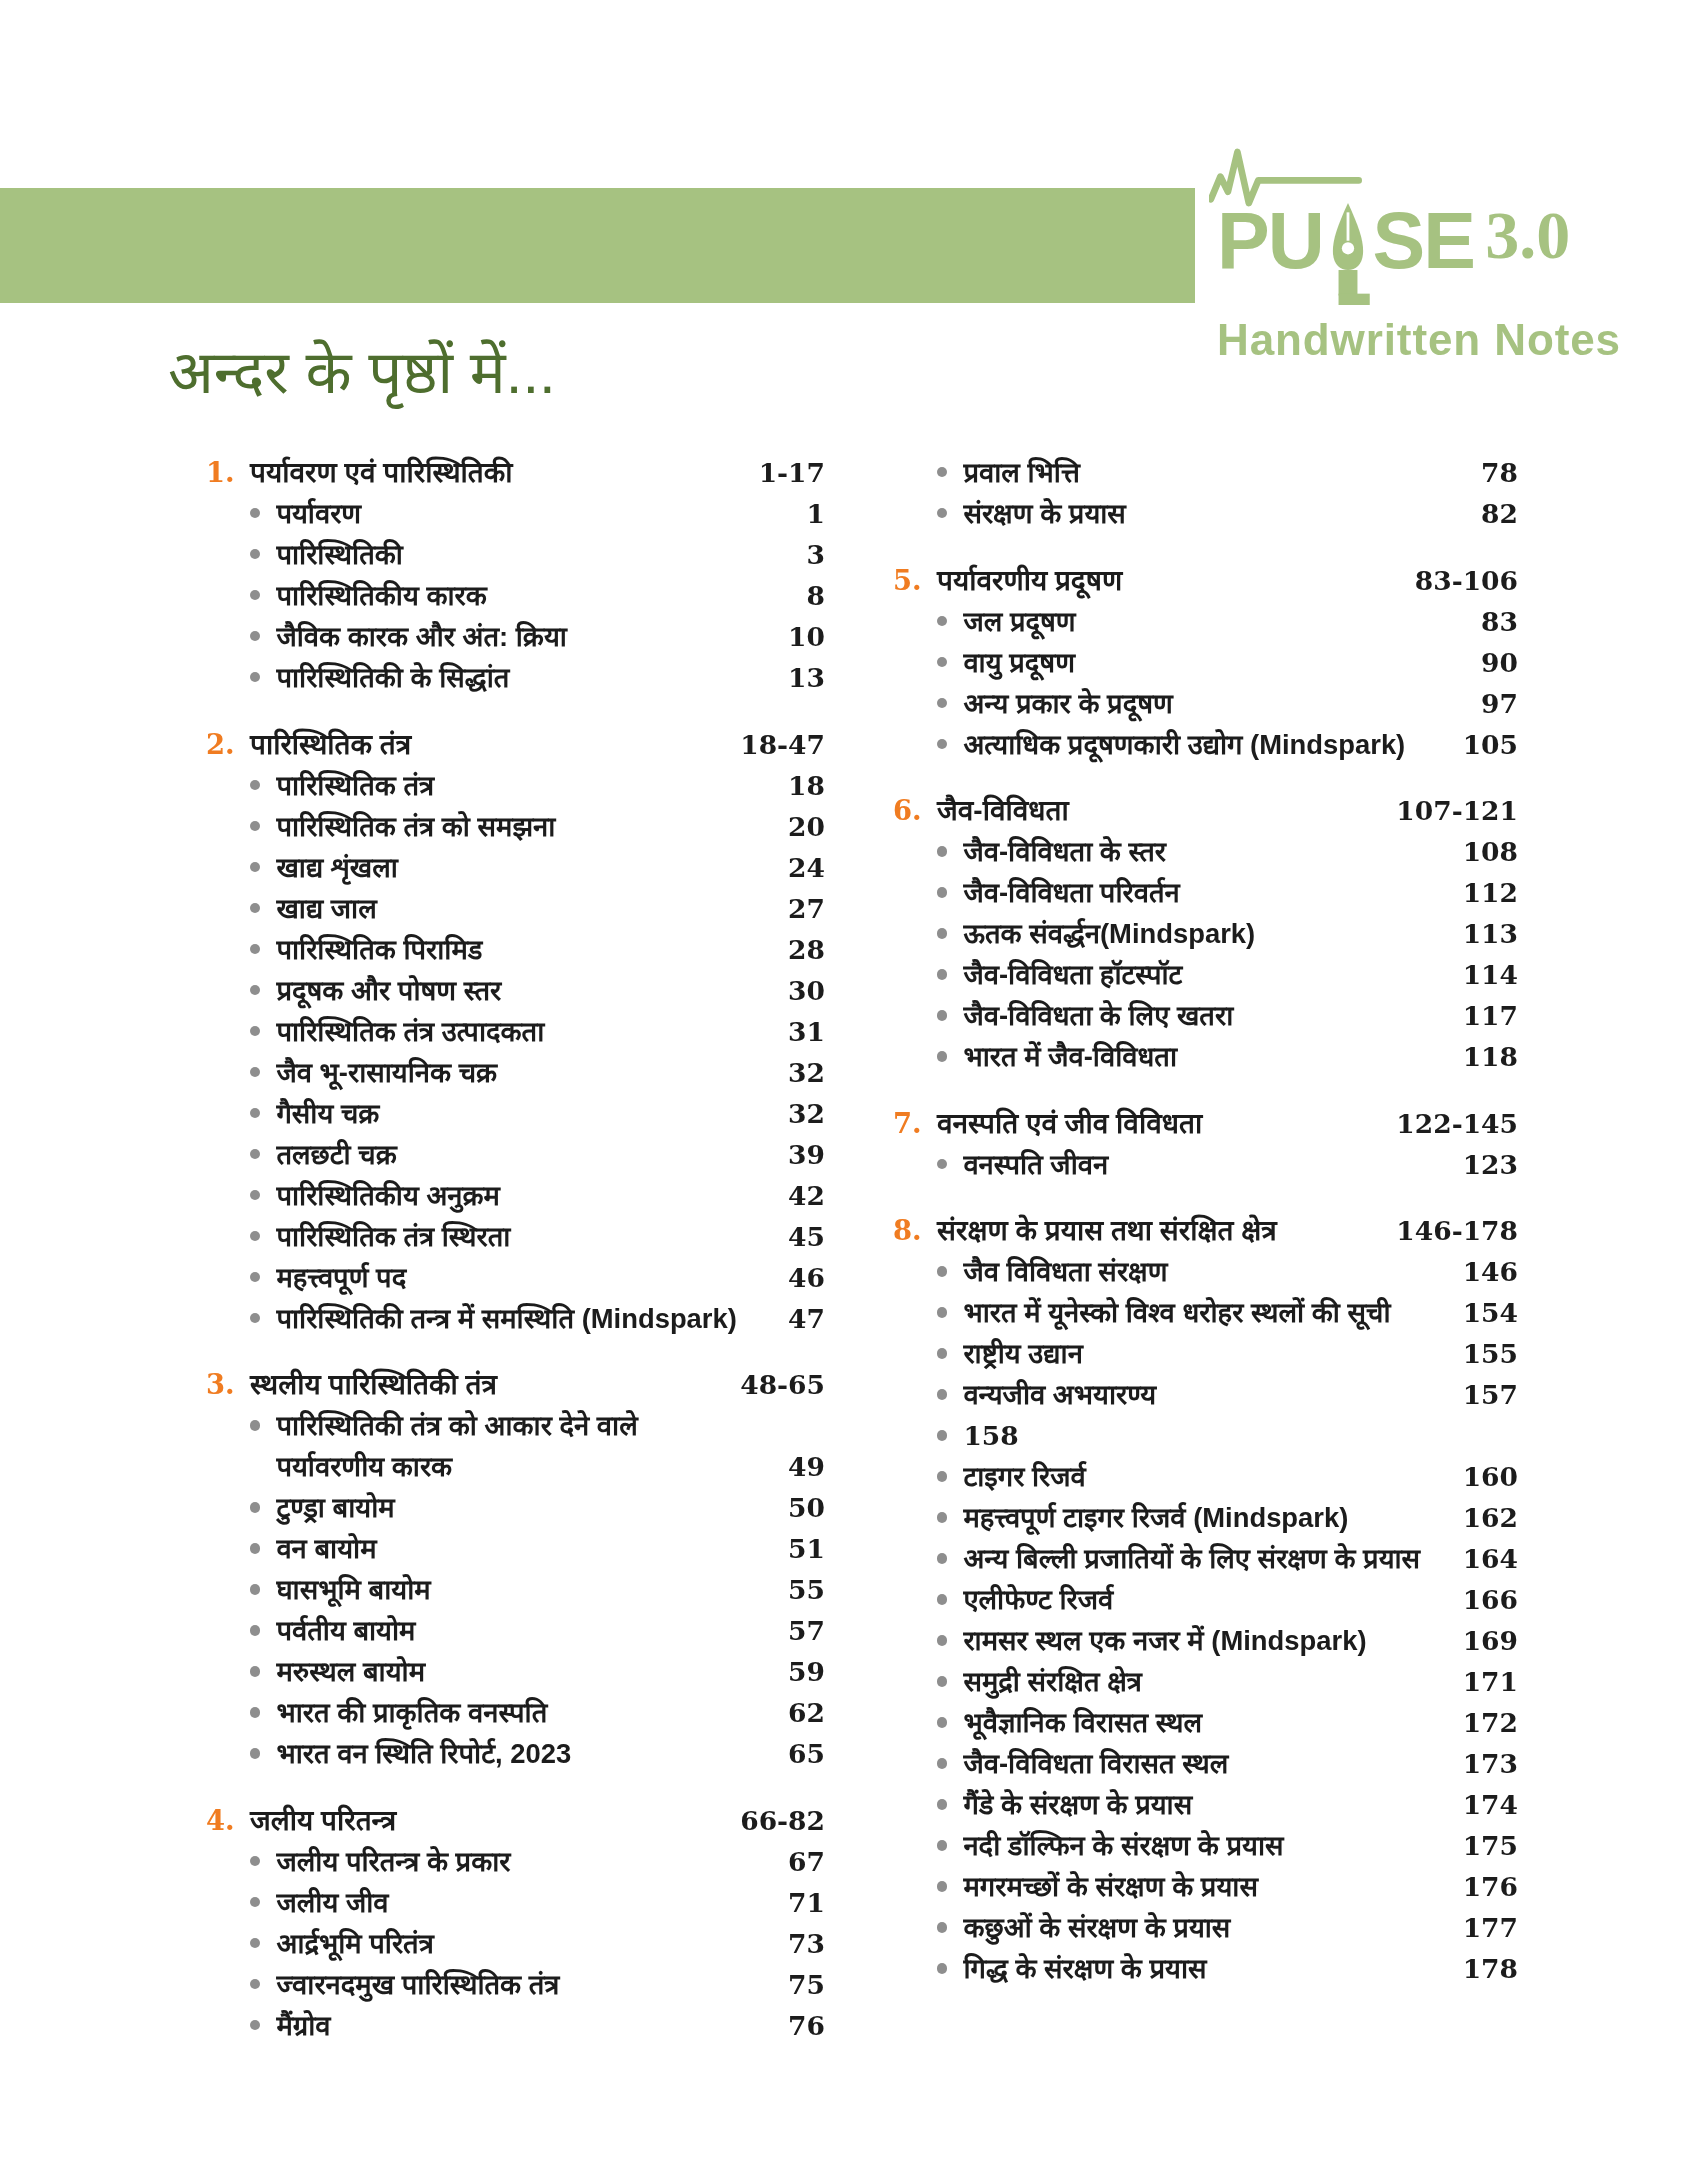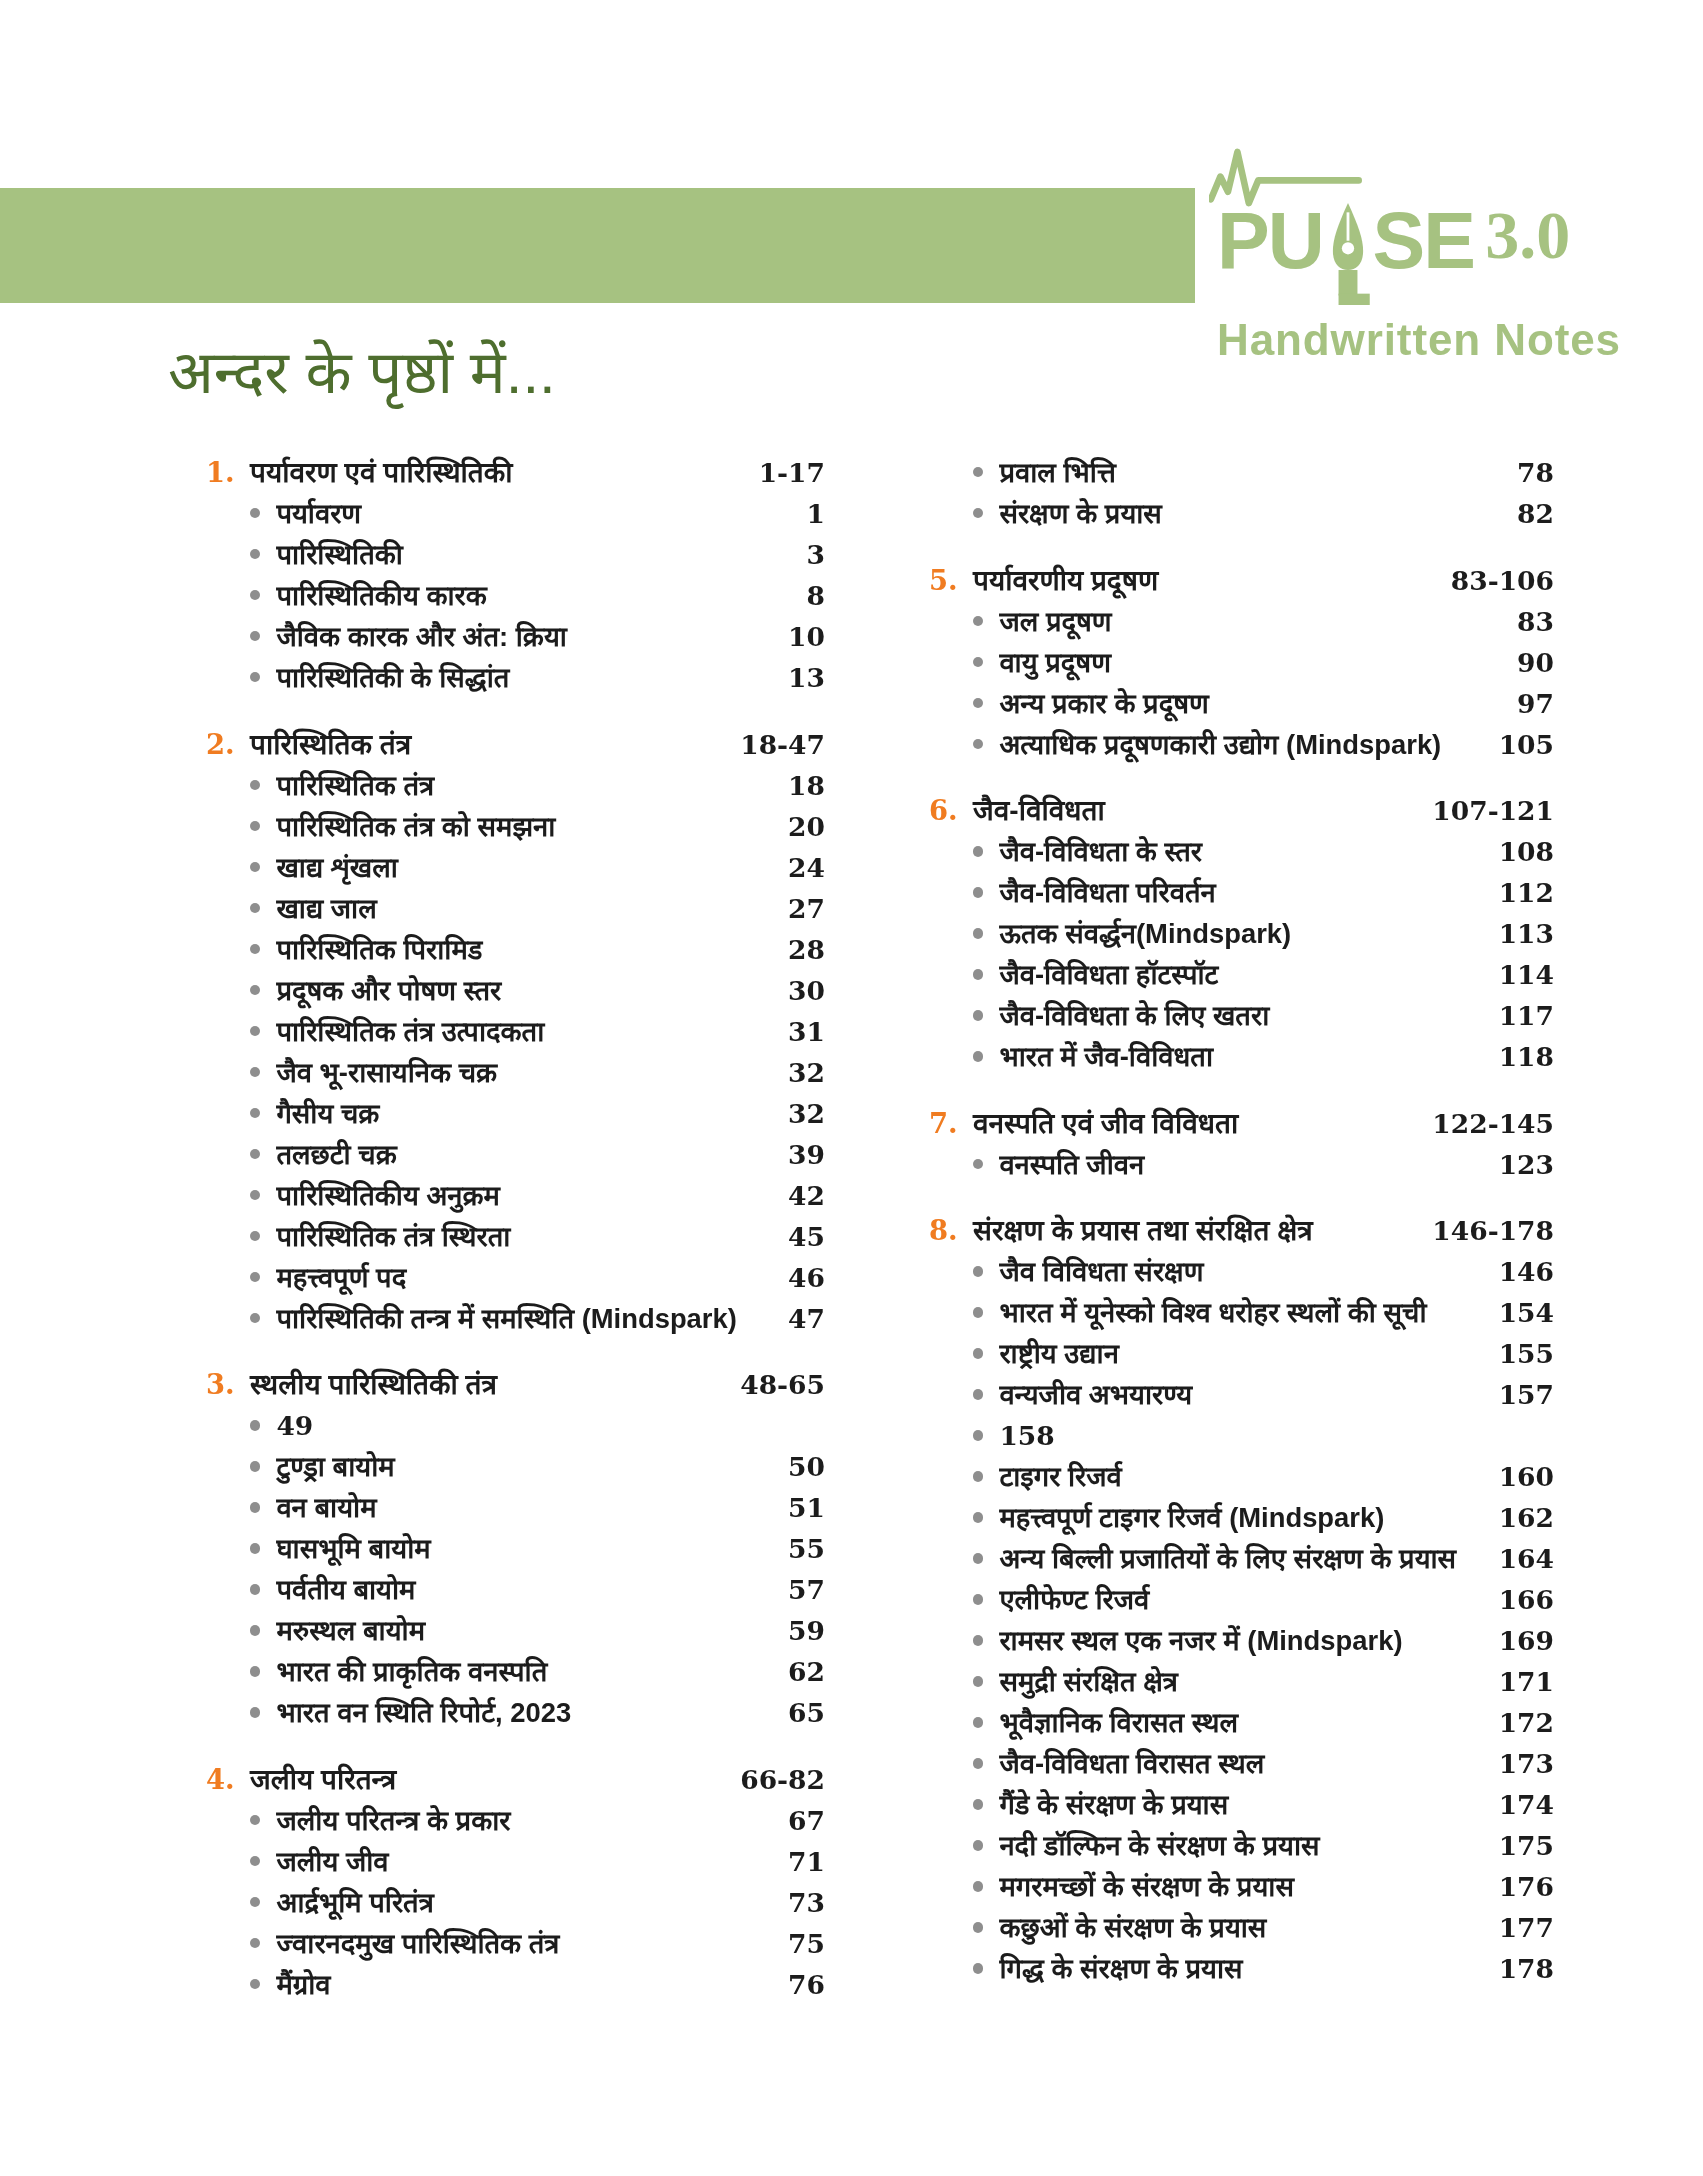--- a/index.html
+++ b/index.html
@@ -12,21 +12,21 @@
   .band{position:absolute;left:0;top:188px;width:1195px;height:115px;background:var(--band_green);}
   .logo{position:absolute;left:1217px;top:201px;color:var(--logo_green);}
   .pulse-line{position:absolute;left:-7.6px;top:-53px;width:180px;height:61px;}
   .logo-main{display:flex;font-weight:bold;font-size:79px;line-height:1;letter-spacing:-1.9px;}
   .nib{width:44px;height:104px;margin:0 2.8px;display:block;}
   .logo-version{font-size:68px;margin-left:11px;letter-spacing:0;font-family:Liberation Serif, serif;}
   .logo-tagline{font-weight:bold;font-size:44px;margin-top:9.5px;letter-spacing:0.9px;}
   .page-title{position:absolute;left:168px;top:329px;font-size:60px;color:var(--title_green);white-space:nowrap;}
   .toc-col{position:absolute;top:452px;color:var(--text_black);font-weight:bold;}
   .col-left{left:206px;width:619px;}
-  .col-right{left:893px;width:625px;margin-left:36px;}
+  .col-right{left:893px;width:625px;}
   .group{margin-bottom:25.6px;}
   .chap{display:flex;align-items:flex-start;line-height:41px;font-size:28px;}
   .chap-num{flex:none;width:44px;color:var(--chapter_orange);font-family:"DejaVu Serif",serif;font-size:27.4px;}
   .chap-title{flex:1;padding-right:11.4px;}
   .chap-pages{flex:none;font-family:"DejaVu Serif",serif;font-size:26.5px;text-align:center;}
   .item{display:flex;align-items:flex-start;line-height:41px;font-size:27.4px;}
   .bullet{flex:none;width:10.4px;height:10.4px;border-radius:50%;background:var(--bullet_gray);margin:15px 16px 0 44px;}
   .item-title{flex:1;padding-right:11.4px;}
   .item-page{flex:none;font-family:"DejaVu Serif",serif;font-size:26.5px;align-self:flex-end;}
 </style>
@@ -169,20 +169,24 @@
       </div>
     </div>
     <div class="group">
       <div class="chap">
         <span class="chap-num">3.</span>
         <span class="chap-title">स्थलीय पारिस्थितिकी तंत्र</span>
         <span class="chap-pages">48-65</span>
       </div>
       <div class="item">
         <span class="bullet"></span>
+        <span class="item-title">
+          <div>पारिस्थितिकी तंत्र को आकार देने वाले</div>
+          <div>पर्यावरणीय कारक</div>
+        </span>
         <span class="item-page">49</span>
       </div>
       <div class="item">
         <span class="bullet"></span>
         <span class="item-title">टुण्ड्रा बायोम</span>
         <span class="item-page">50</span>
       </div>
       <div class="item">
         <span class="bullet"></span>
         <span class="item-title">वन बायोम</span>

